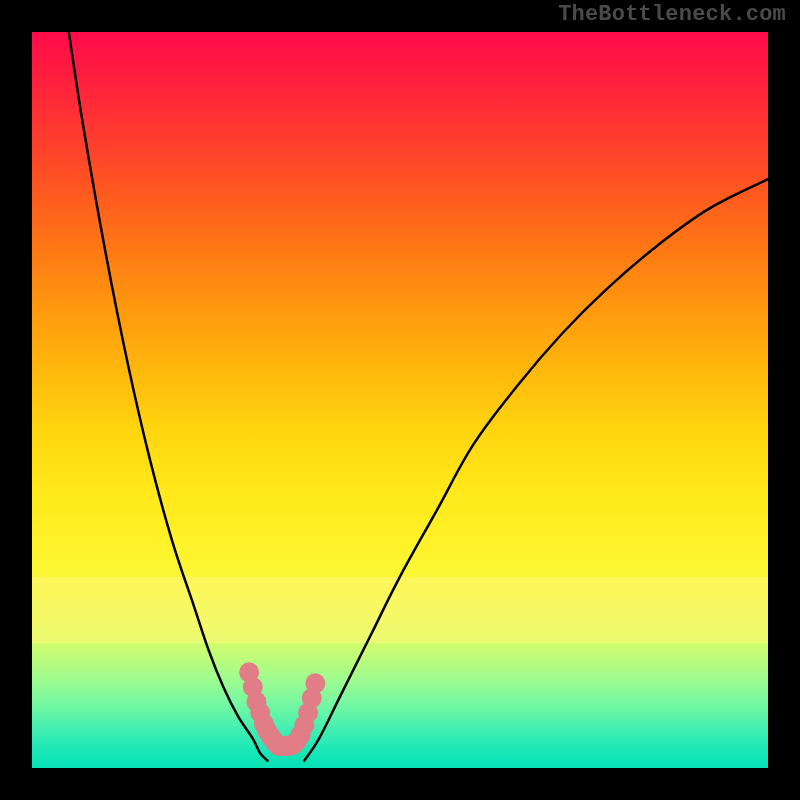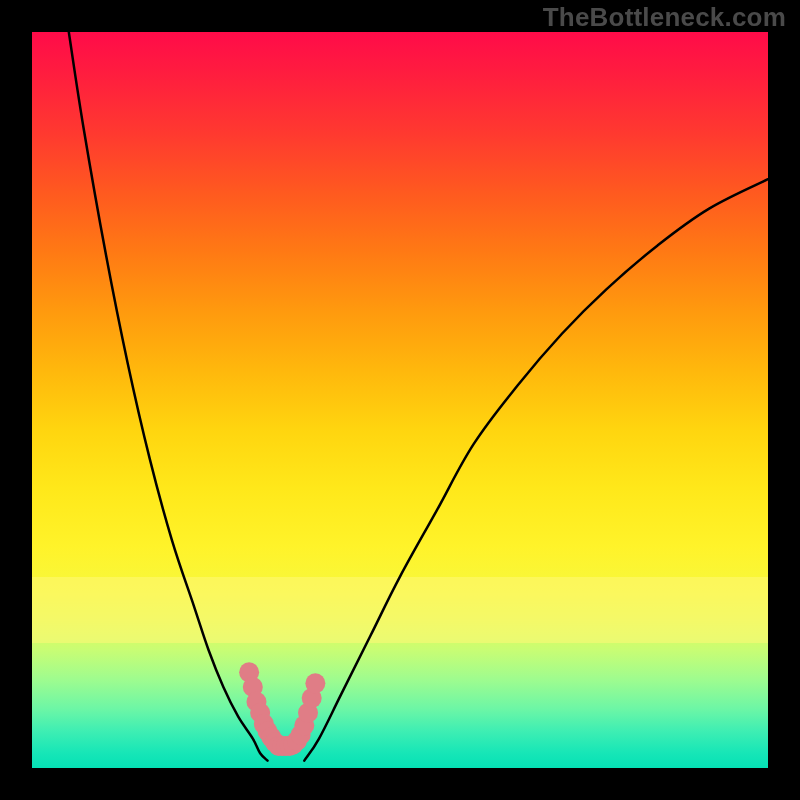--- a/index.html
+++ b/index.html
@@ -50,22 +50,22 @@
     left: 0;
     width: 100%;
     top: 74%;
     height: 9%;
     background: rgba(255, 248, 120, 0.55);
   }
   .watermark {
     position: absolute;
     top: 2px;
     right: 14px;
-    font-family: Liberation Sans, sans-serif;
-    font-size: 26px;
+    font-family: Liberation Mono, monospace;
+    font-size: 22px;
     font-weight: 600;
     color: #4a4a4a;
     letter-spacing: 0.2px;
     user-select: none;
   }
   svg.curve {
     position: absolute;
     top: 0;
     left: 0;
     width: 736px;

